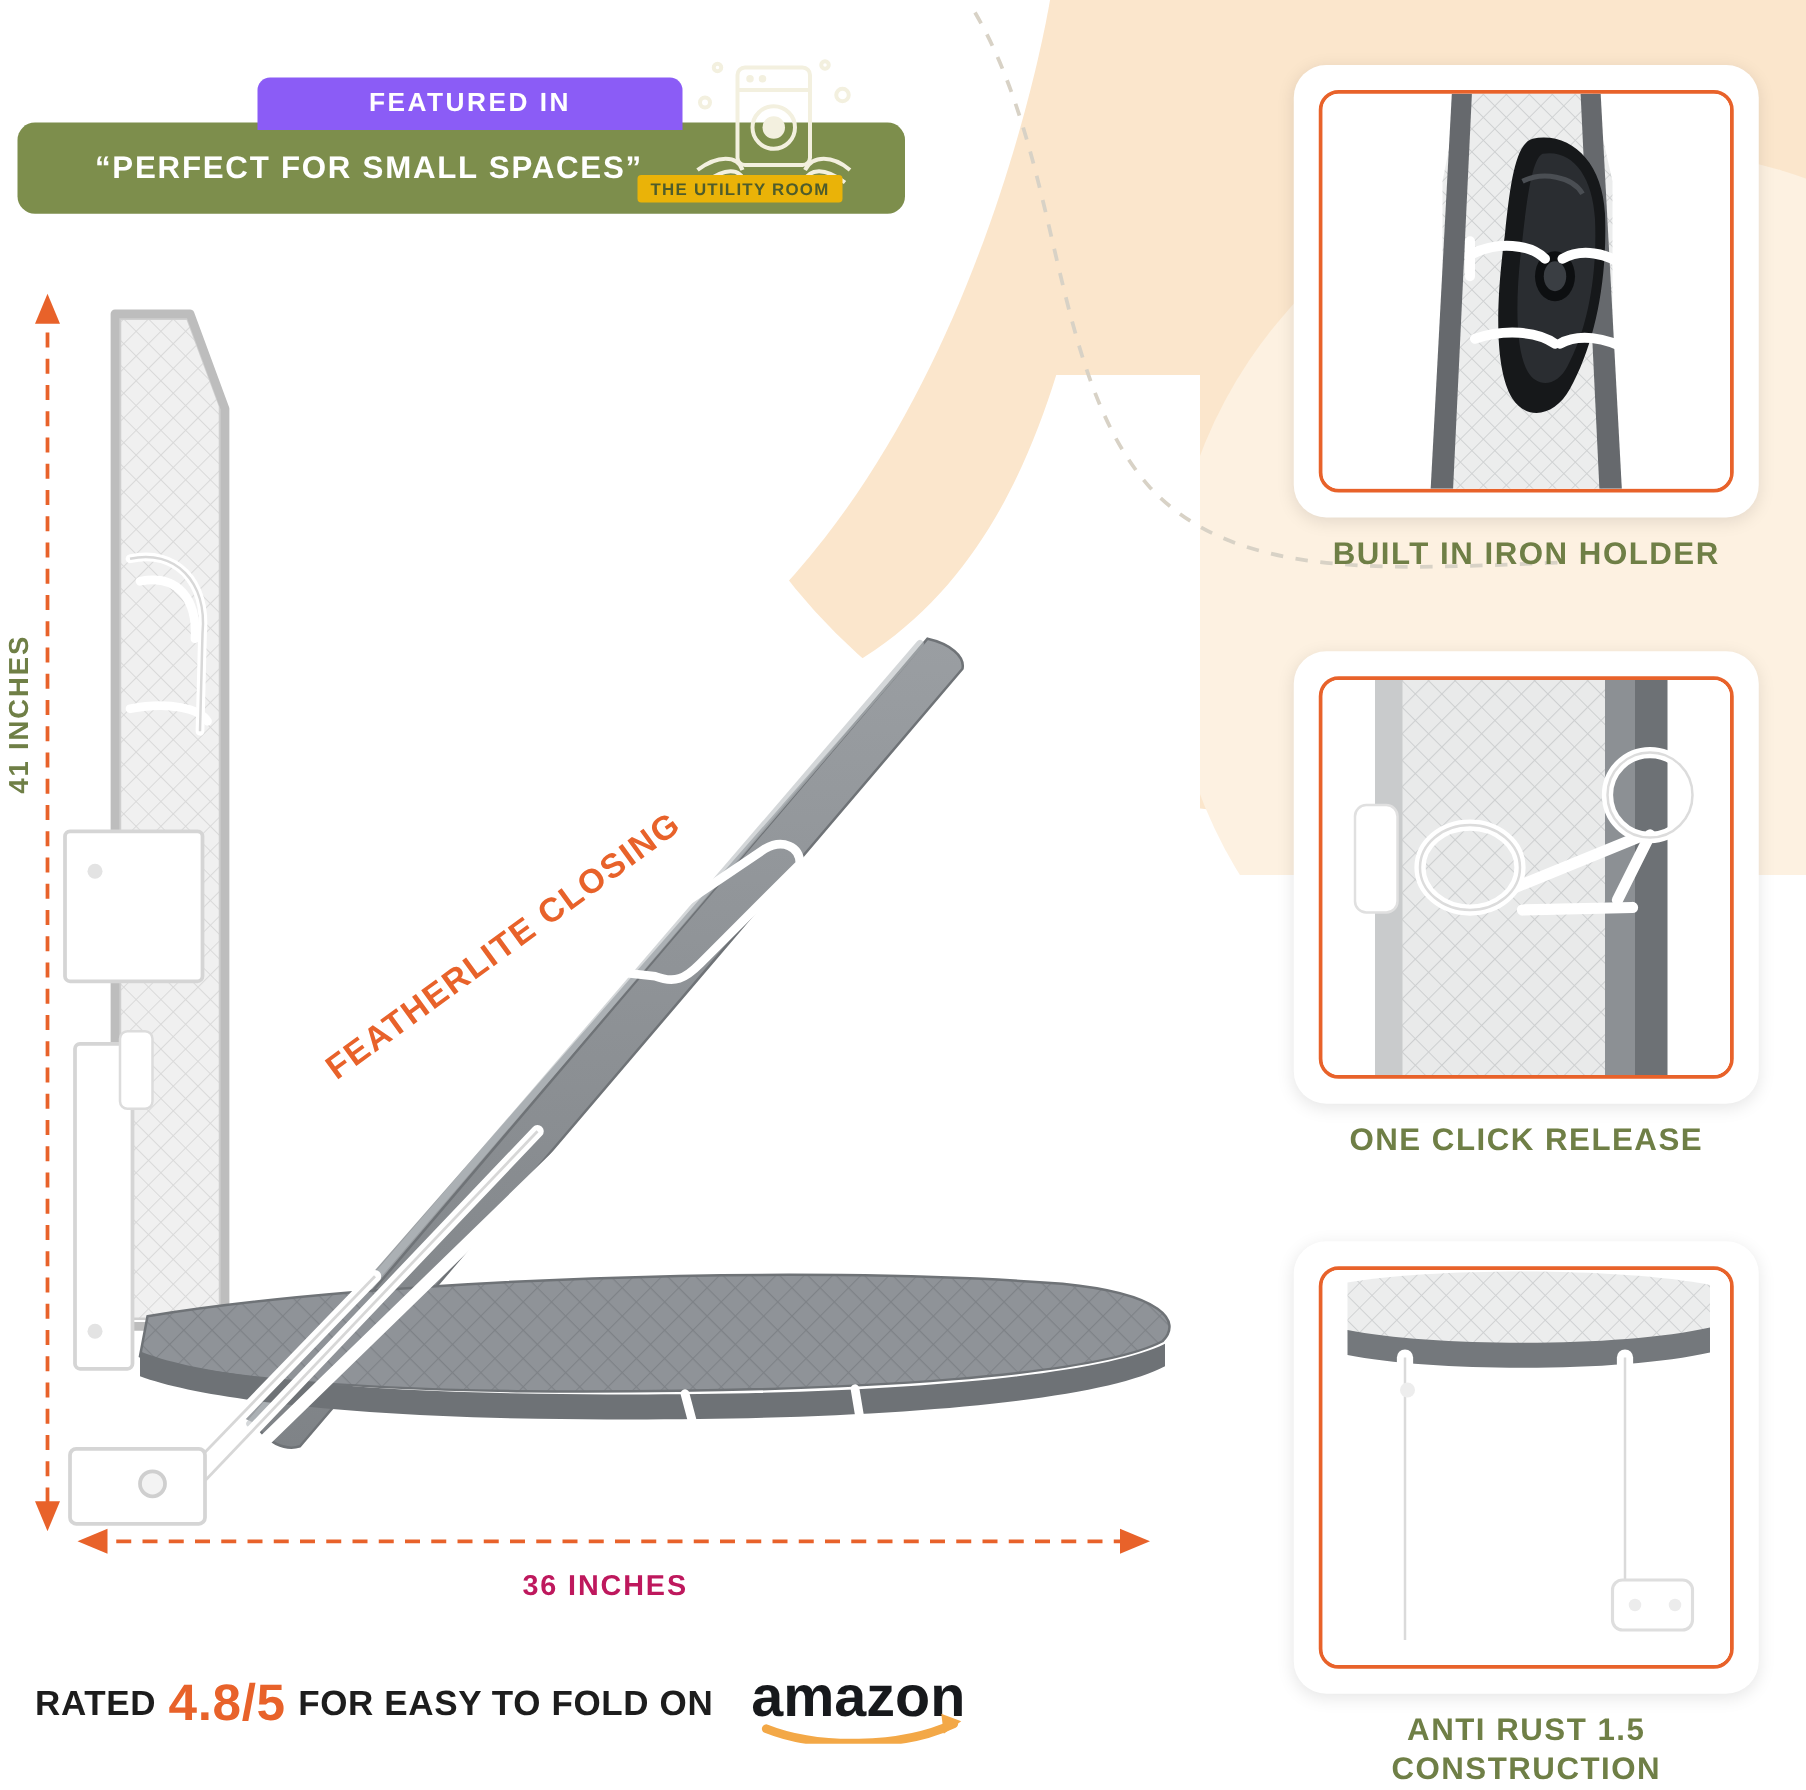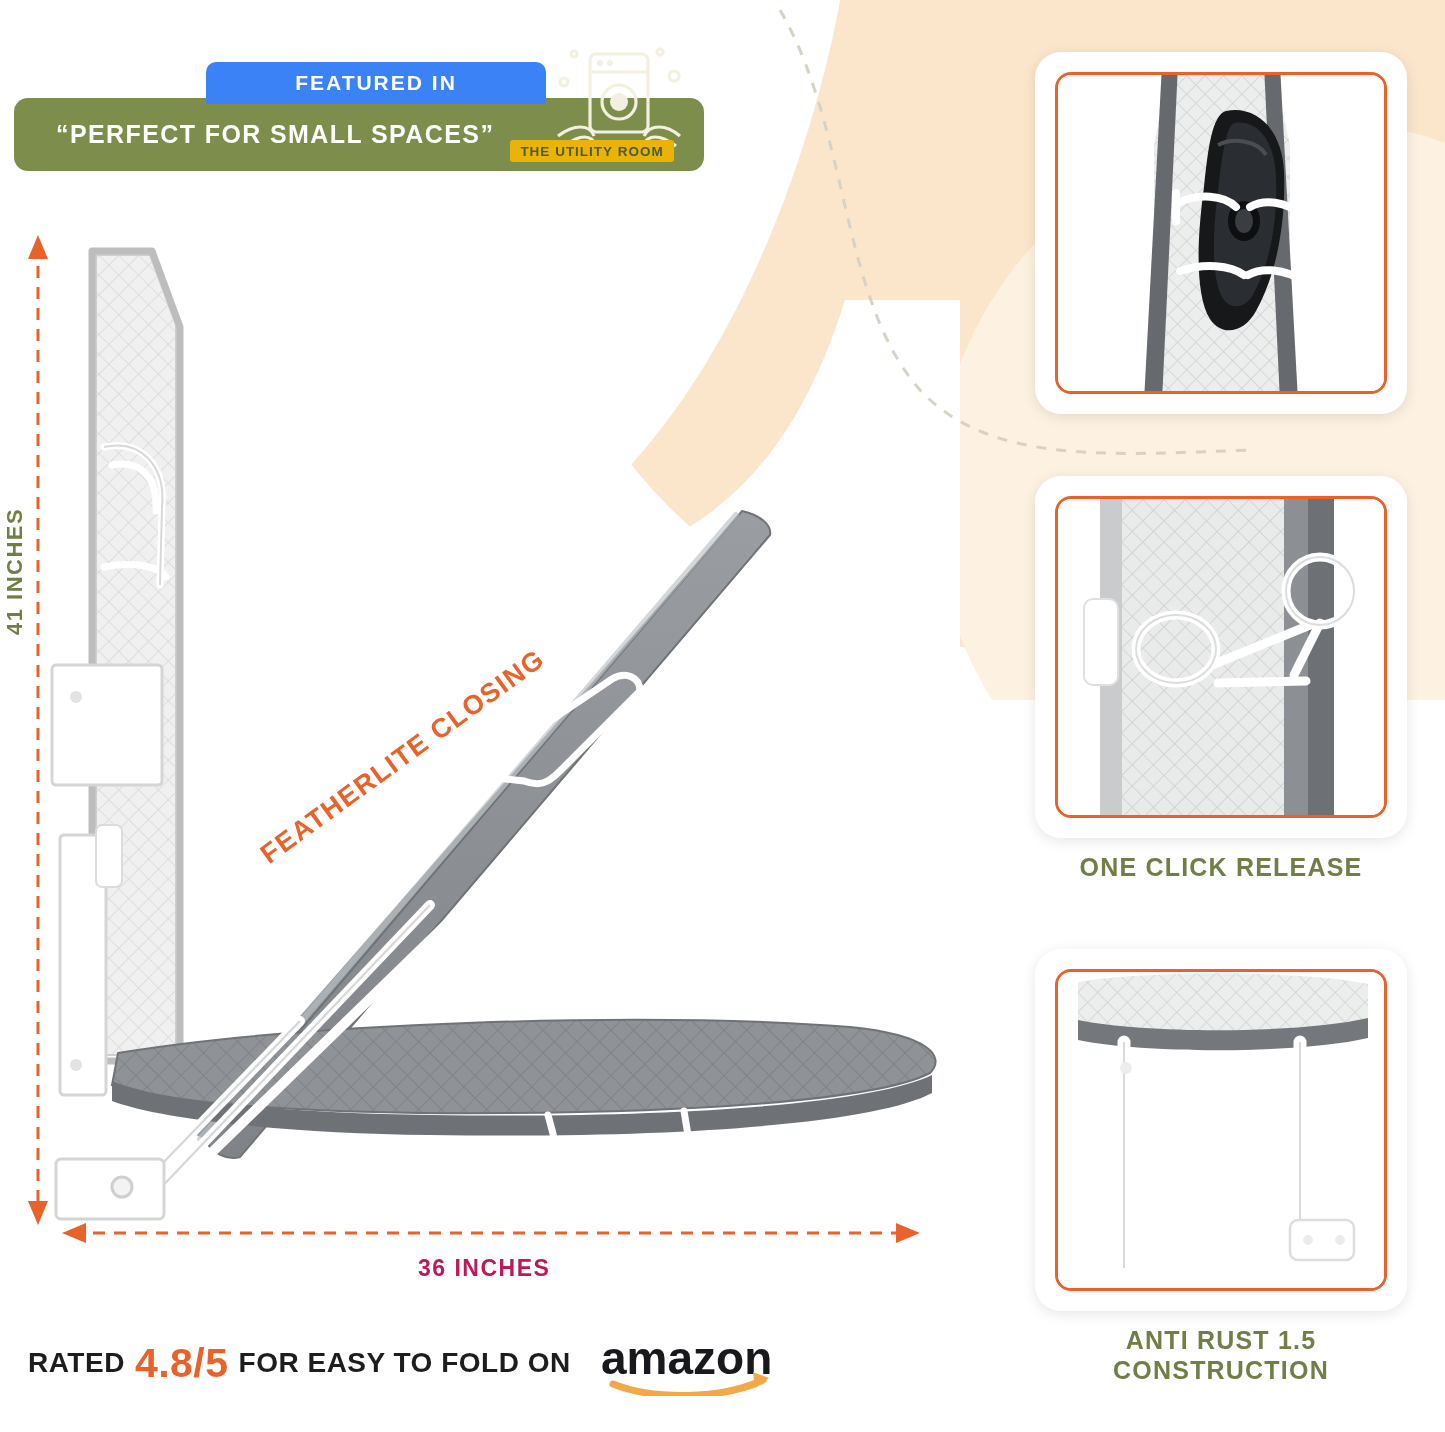--- a/index.html
+++ b/index.html
@@ -52,40 +52,41 @@
     left: 14px;
     top: 62px;
     z-index: 6;
   }
   .featured-tab {
     position: absolute;
     left: 192px;
     top: 0;
     width: 340px;
     height: 42px;
-    background: #3b82f6;
+    background: #8b5cf6;
     border-radius: 10px 10px 0 0;
     color: #ffffff;
     font-size: 21px;
     font-weight: bold;
     letter-spacing: 2px;
     display: flex;
     align-items: center;
     justify-content: center;
   }
   .featured-bar {
     position: absolute;
     left: 0;
     top: 36px;
     width: 690px;
     height: 73px;
     background: #7d8e4c;
     border-radius: 14px;
     display: flex;
     align-items: center;
+    padding-left: 20px;
   }
   .featured-quote {
     color: #ffffff;
     font-size: 25px;
     font-weight: bold;
     letter-spacing: 1.4px;
     margin-left: 42px;
     white-space: nowrap;
   }
   .ur-logo {
@@ -409,20 +410,21 @@
             <path d="M120,128 C140,118 166,120 178,132"></path>
             <path d="M122,196 C146,188 172,190 186,200"></path>
             <path d="M244,140 C228,126 206,124 192,132"></path>
             <path d="M246,206 C226,194 204,192 190,200"></path>
             <path d="M118,118 L118,146"></path>
             <path d="M248,130 L248,158"></path>
           </g>
         </svg>
       </div>
     </div>
+    <div class="card-caption">BUILT IN IRON HOLDER</div>
   </div>
 
   <div class="gap-1"></div>
 
   <div class="feature-card">
     <div class="card-frame">
       <div class="card-inner-border">
         <svg viewBox="0 0 326 316" width="326" height="316">
           <rect width="326" height="316" fill="#ffffff"></rect>
           <defs>

